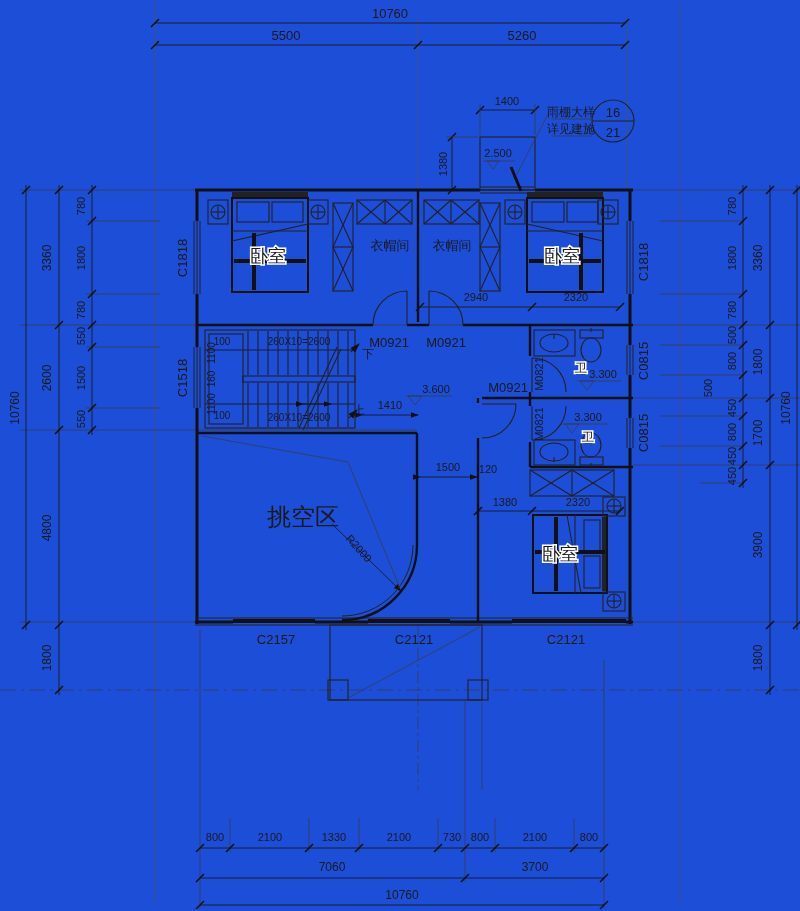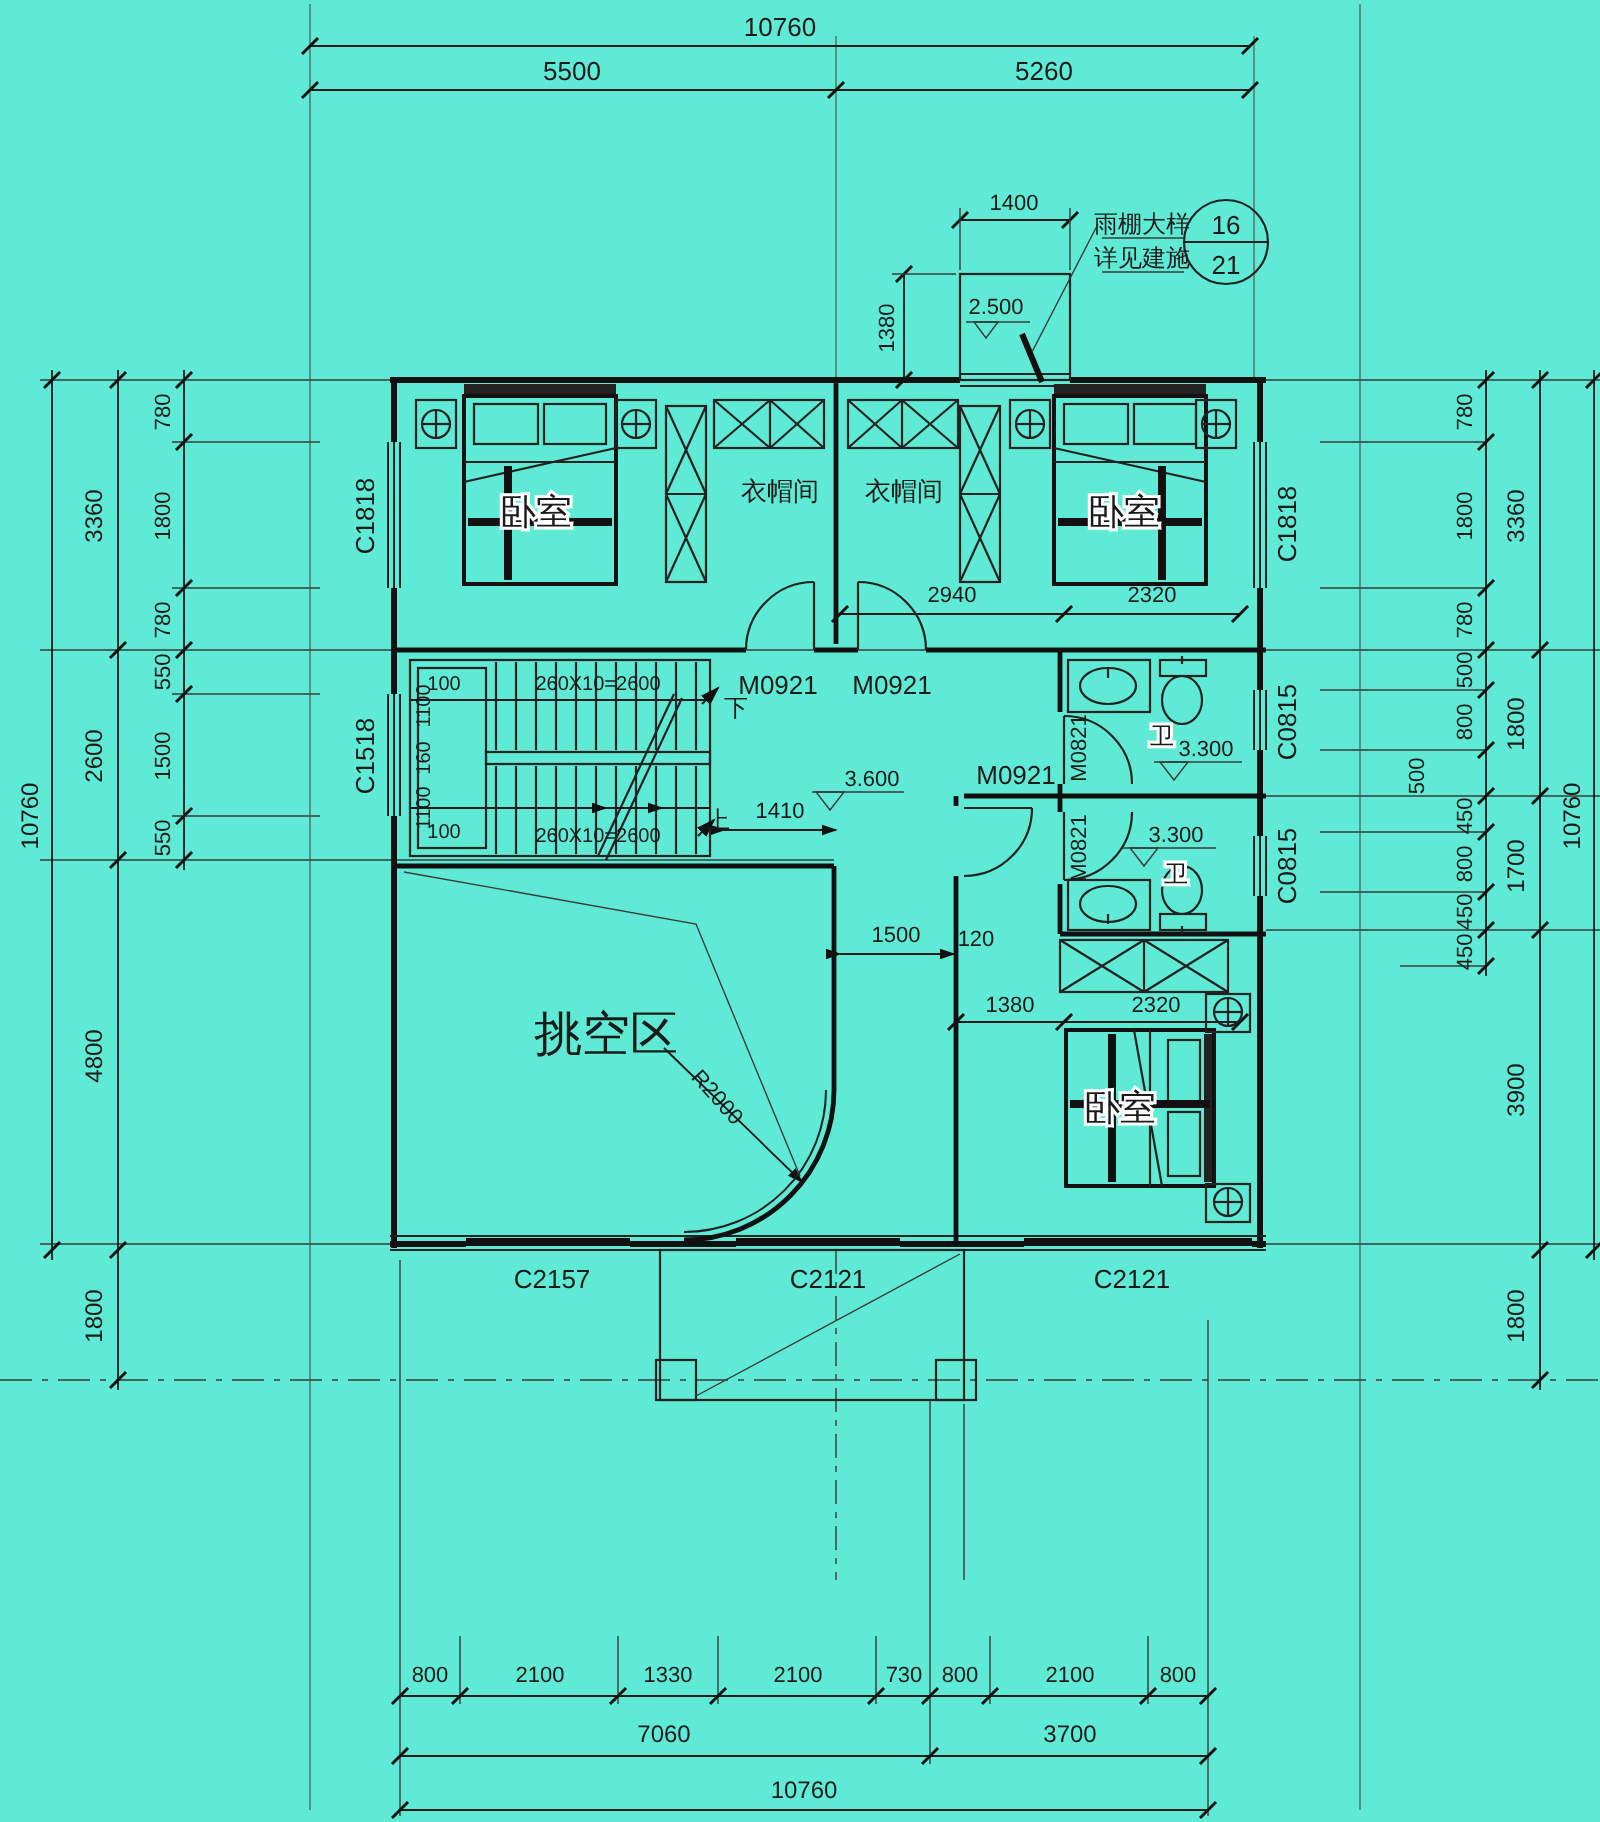--- a/index.html
+++ b/index.html
@@ -1,16 +1,16 @@
 <!DOCTYPE html>
 <html><head>
 <meta charset="utf-8">
 <style>
   html,body{margin:0;padding:0;background:#fff;}
-  .sheet{width:800px;height:911px;position:relative;background:#5eead4;font-family:"Liberation Sans",sans-serif;}
+  .sheet{width:800px;height:911px;position:relative;background:#1d4ed8;font-family:"Liberation Sans",sans-serif;}
   svg{position:absolute;left:0;top:0;}
   text{fill:#1a1a1a;font-family:"Liberation Sans",sans-serif;}
   .t10{font-size:10px}.t11{font-size:11px}.t12{font-size:12px}.t13{font-size:13px}.t18{font-size:18px}.t24{font-size:24px}
   .mid{text-anchor:middle}
   .thin{stroke:#3a3a3a;stroke-width:0.7;fill:none}
   .thin2{stroke:#555;stroke-width:0.6;fill:none}
   .diml{stroke:#1a1a1a;stroke-width:0.9;fill:none}
   .wall{stroke:#111;stroke-width:3;fill:none;stroke-linecap:butt}
   .wall2{stroke:#111;stroke-width:2.4;fill:none}
   .win{stroke:#222;stroke-width:1;fill:none}

